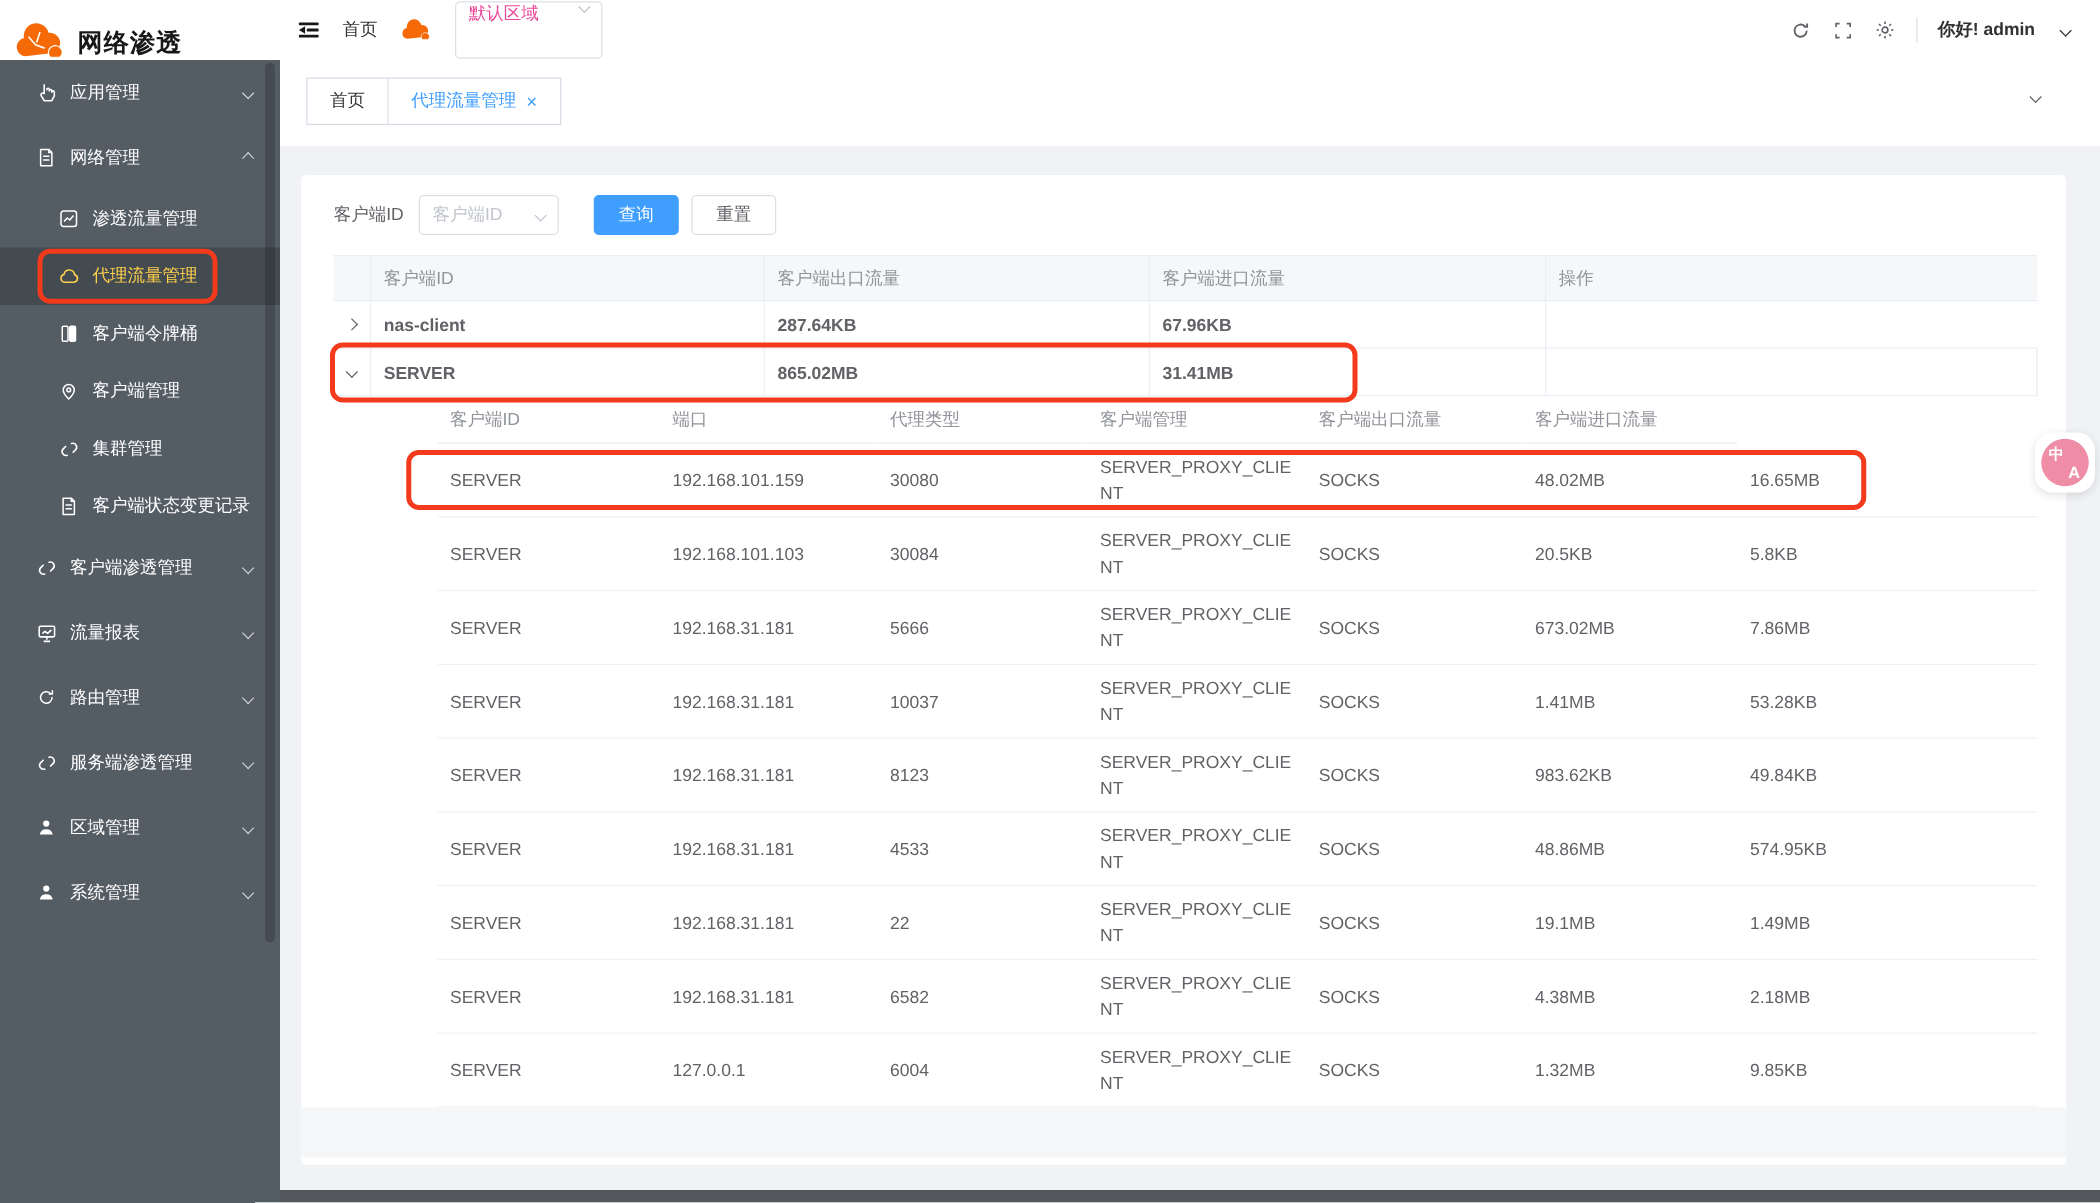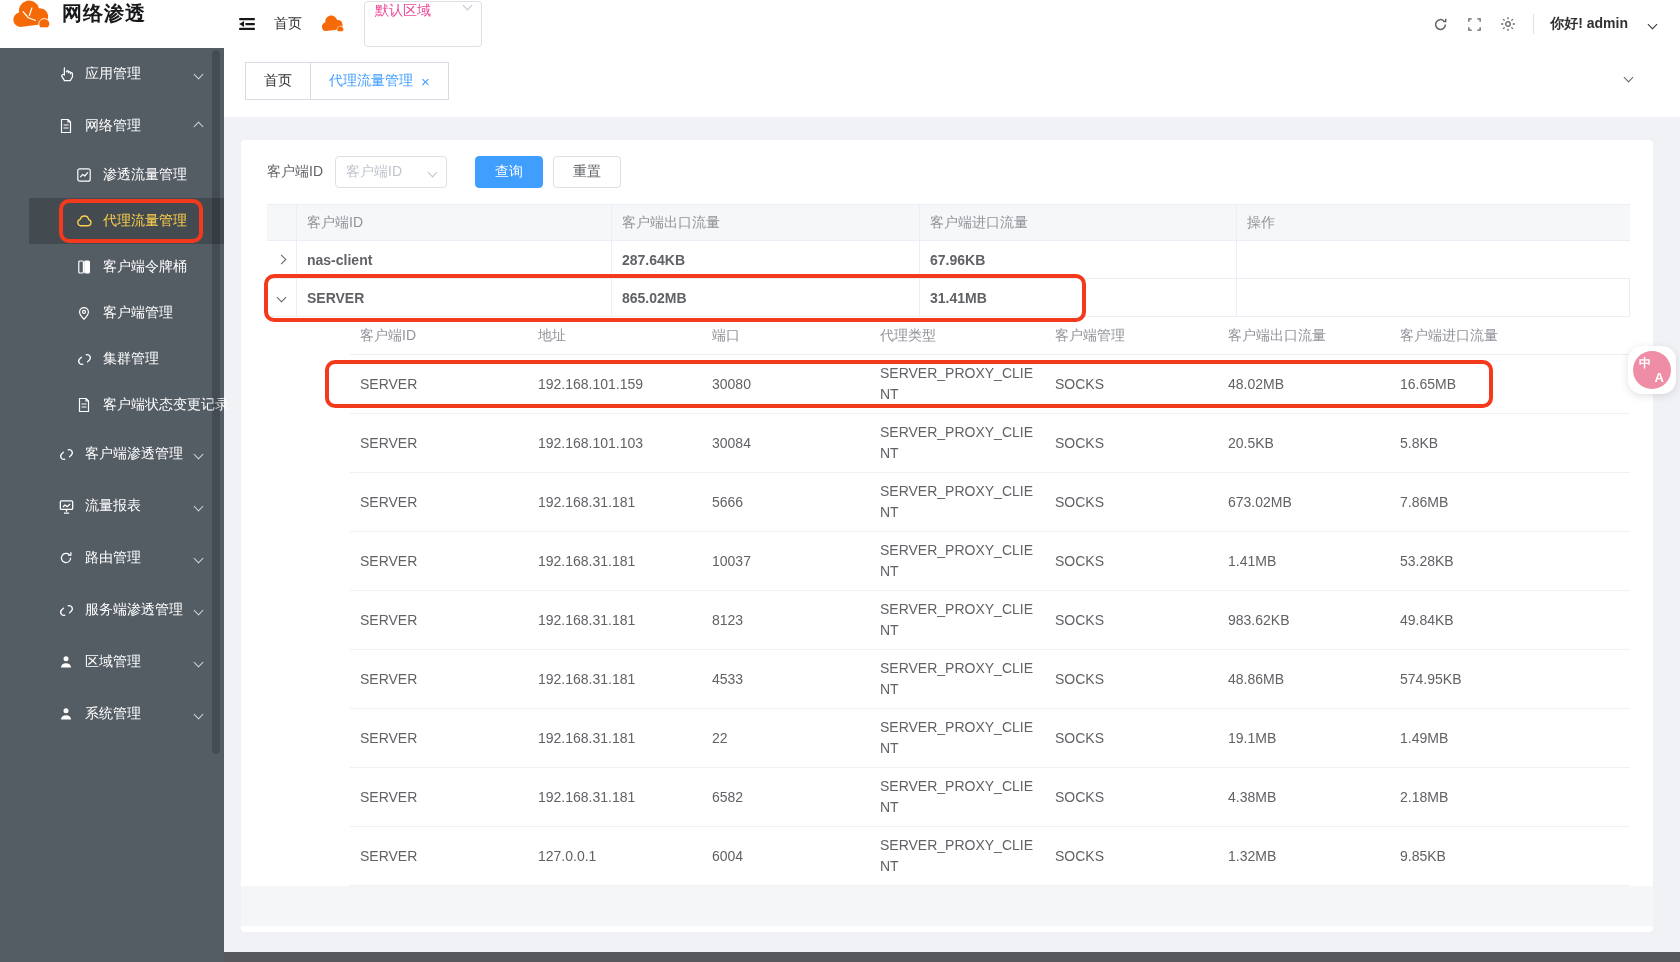--- a/index.html
+++ b/index.html
@@ -2,33 +2,33 @@
 <html><head>
 <meta charset="utf-8">
 <style>
   * { margin:0; padding:0; box-sizing:border-box; }
   html,body { width:1680px; height:962px; overflow:hidden;
     font-family:"Liberation Sans","DejaVu Sans",sans-serif; font-size:14px; color:#303133; background:#f0f2f5; }
   .root { position:relative; width:1680px; height:962px; }
 
   
   .topbar { position:absolute; left:0; top:0; width:1680px; height:48px; background:#fff; display:flex; align-items:center; z-index:5; }
-  .logo-area { width:224px; height:48px; display:flex; align-items:flex-start; padding-left:10px; background:#fff; flex:0 0 auto; }
+  .logo-area { width:224px; height:48px; display:flex; align-items:flex-end; padding-left:10px; background:#fff; flex:0 0 auto; }
   .logo-area .logo-txt { font-size:20px; font-weight:bold; color:#17181a; margin-left:8px; letter-spacing:1px; }
   .topbar-left { display:flex; align-items:center; gap:18px; padding-left:14px; }
   .crumb { font-size:14px; color:#303133; cursor:pointer; }
   .region-select { width:118px; height:46px; border:1px solid #dcdfe6; border-radius:4px; display:flex; justify-content:space-between; padding:0 10px; color:#ec4899; background:#fff; cursor:pointer; }
   .topbar-right { margin-left:auto; display:flex; align-items:center; gap:16px; padding-right:24px; color:#5f6368; }
   .tb-ico { width:18px; height:18px; display:inline-flex; align-items:center; justify-content:center; cursor:pointer; color:#606266; }
   .tb-divider { width:1px; height:20px; background:#e0e0e0; }
   .greeting { font-weight:bold; color:#303133; display:flex; align-items:center; gap:21px; cursor:pointer; }
 
   
   .sidebar { position:absolute; left:0; top:48px; width:224px; height:914px; background:#545c64; color:#fff; z-index:4; }
-  .menu-item { height:52px; display:flex; align-items:center; padding:0 18px 0 28px; cursor:pointer; position:relative;margin-left:29px; }
+  .menu-item { height:52px; display:flex; align-items:center; padding:0 18px 0 28px; cursor:pointer; position:relative; }
   .menu-item .mi-icon { width:18px; height:18px; margin-right:10px; display:inline-flex; align-items:center; justify-content:center; color:#fff; flex:0 0 auto; }
   .menu-item .mi-label { flex:1 1 auto; font-size:14px; color:#fff; white-space:nowrap; }
   .menu-item .chev { color:#cfd3d8; margin-right:4px; }
   .submenu .menu-item { height:46px; padding-left:46px; }
   .menu-item.active { background:#434a50; }
   .menu-item.active .mi-label, .menu-item.active .mi-icon { color:#ffd04b; }
   .side-thumb { position:absolute; left:212px; top:2px; width:8px; height:704px; background:rgba(0,0,0,0.18); border-radius:4px; }
 
   .chev { width:7px; height:7px; border-right:1.6px solid currentColor; border-bottom:1.6px solid currentColor; display:inline-block; transform:rotate(45deg); }
   .chev.up { transform:rotate(-135deg); }
@@ -341,21 +341,20 @@
           <div class="cell">SERVER</div>
           <div class="cell">865.02MB</div>
           <div class="cell">31.41MB</div>
           <div class="cell"></div>
           <div class="anno" style="left:-3px; top:-5px; width:822px; height:48px;"></div>
         </div>
 
         <div class="nested-wrap">
           <div class="nt-row nt-head">
             <div class="nt-cell">客户端ID</div>
-            <div class="nt-cell">地址</div>
             <div class="nt-cell">端口</div>
             <div class="nt-cell">代理类型</div>
             <div class="nt-cell">客户端管理</div>
             <div class="nt-cell">客户端出口流量</div>
             <div class="nt-cell">客户端进口流量</div>
           </div>
           <div class="nt-body" id="nested-body">
               <div class="nt-row">
     <div class="nt-cell">SERVER</div>
     <div class="nt-cell">192.168.101.159</div>

